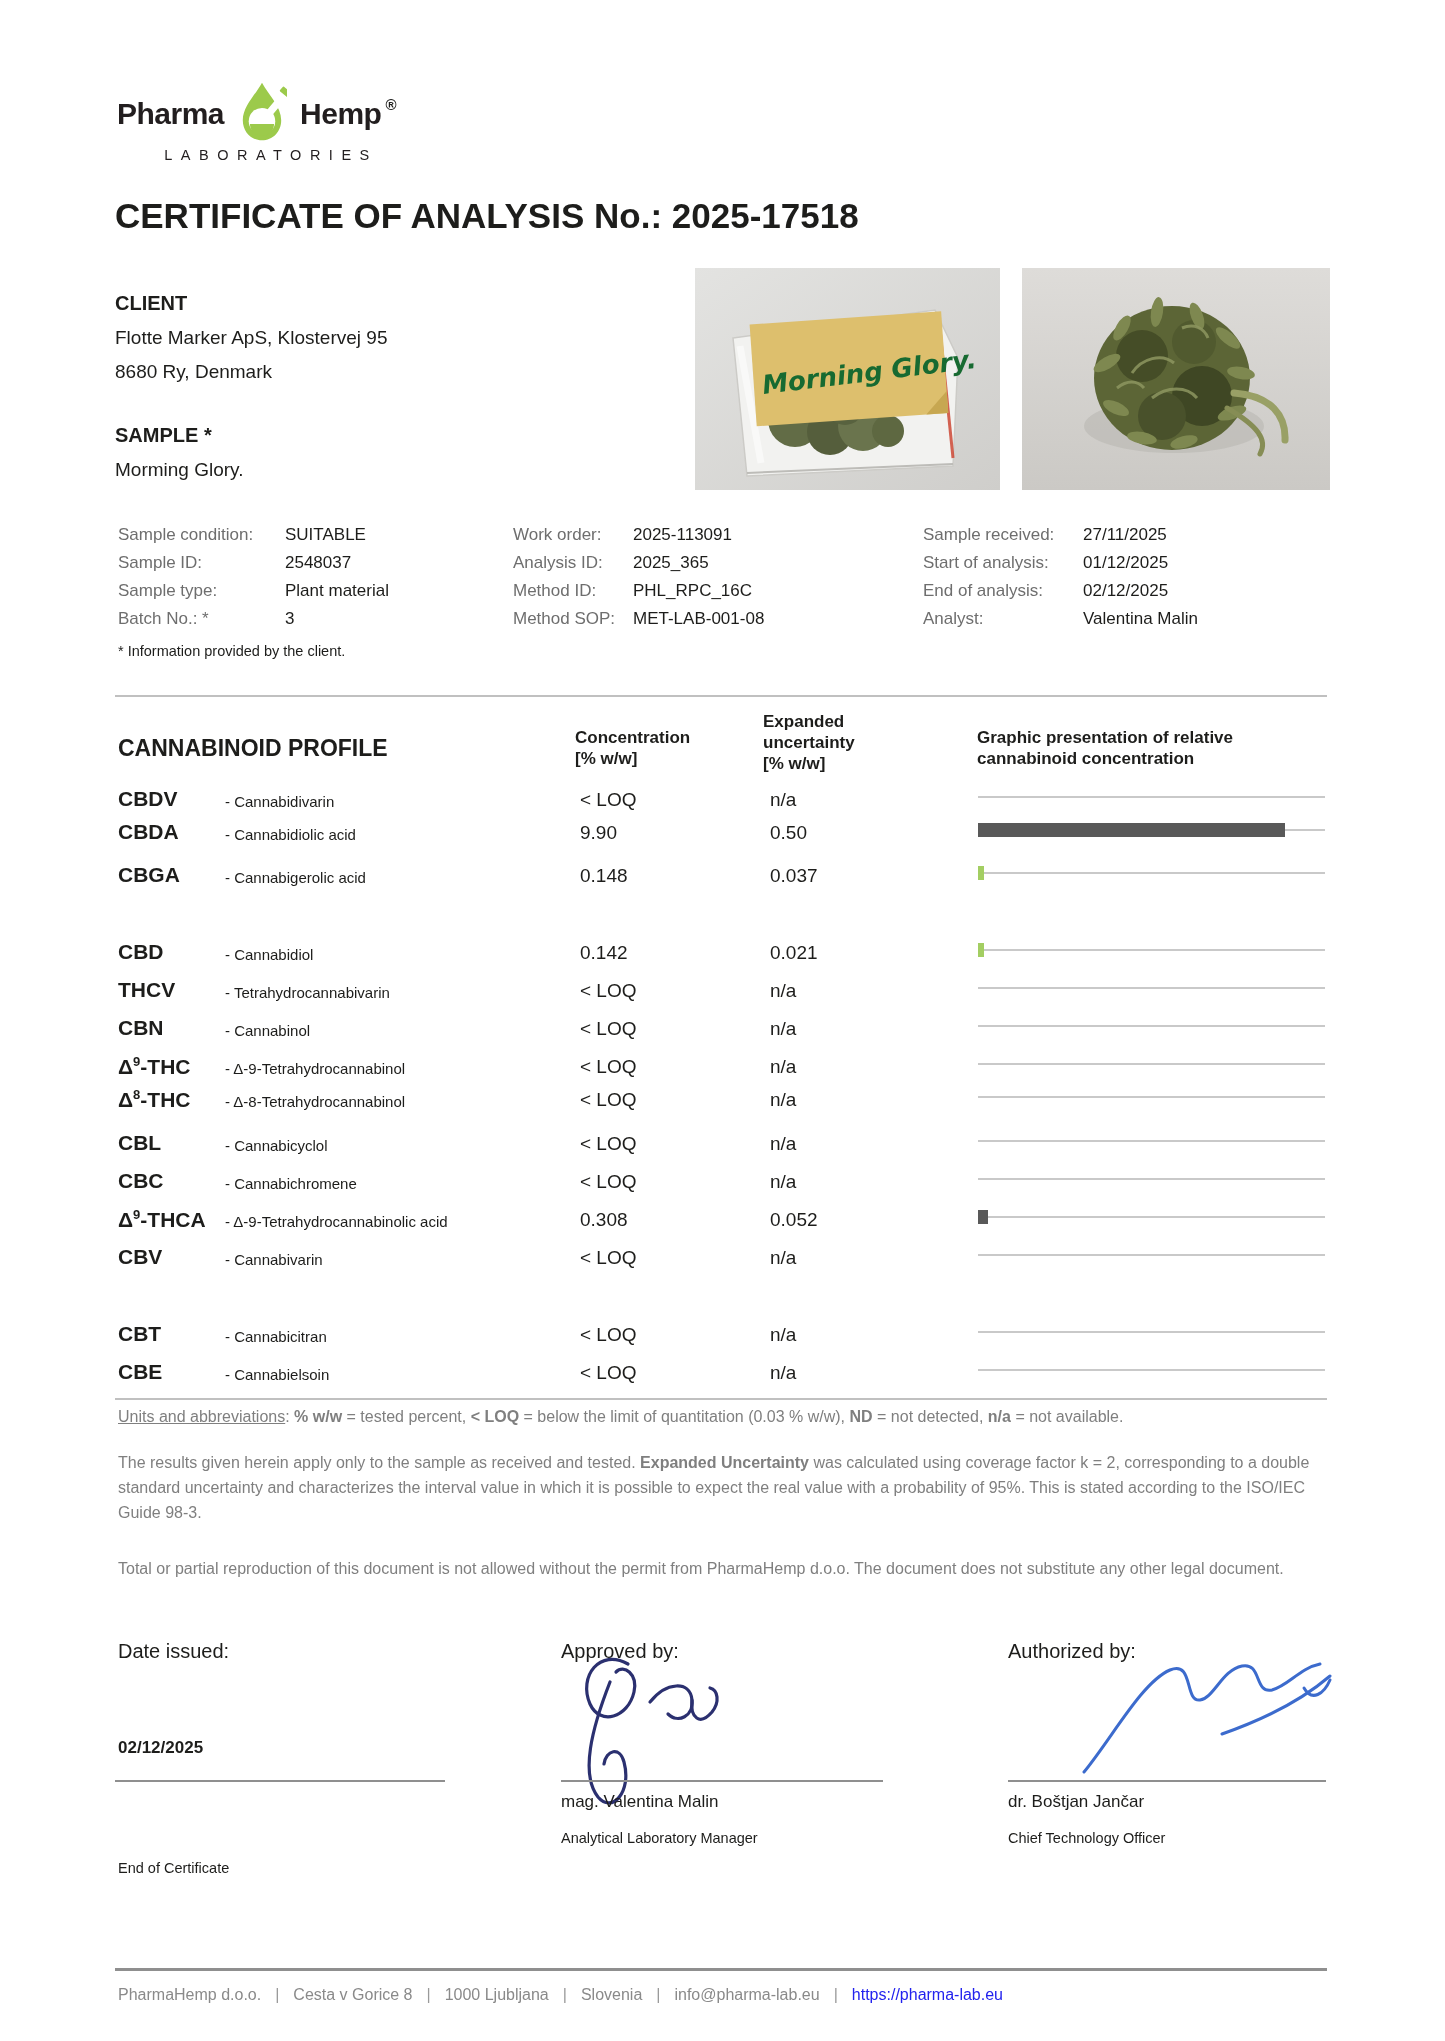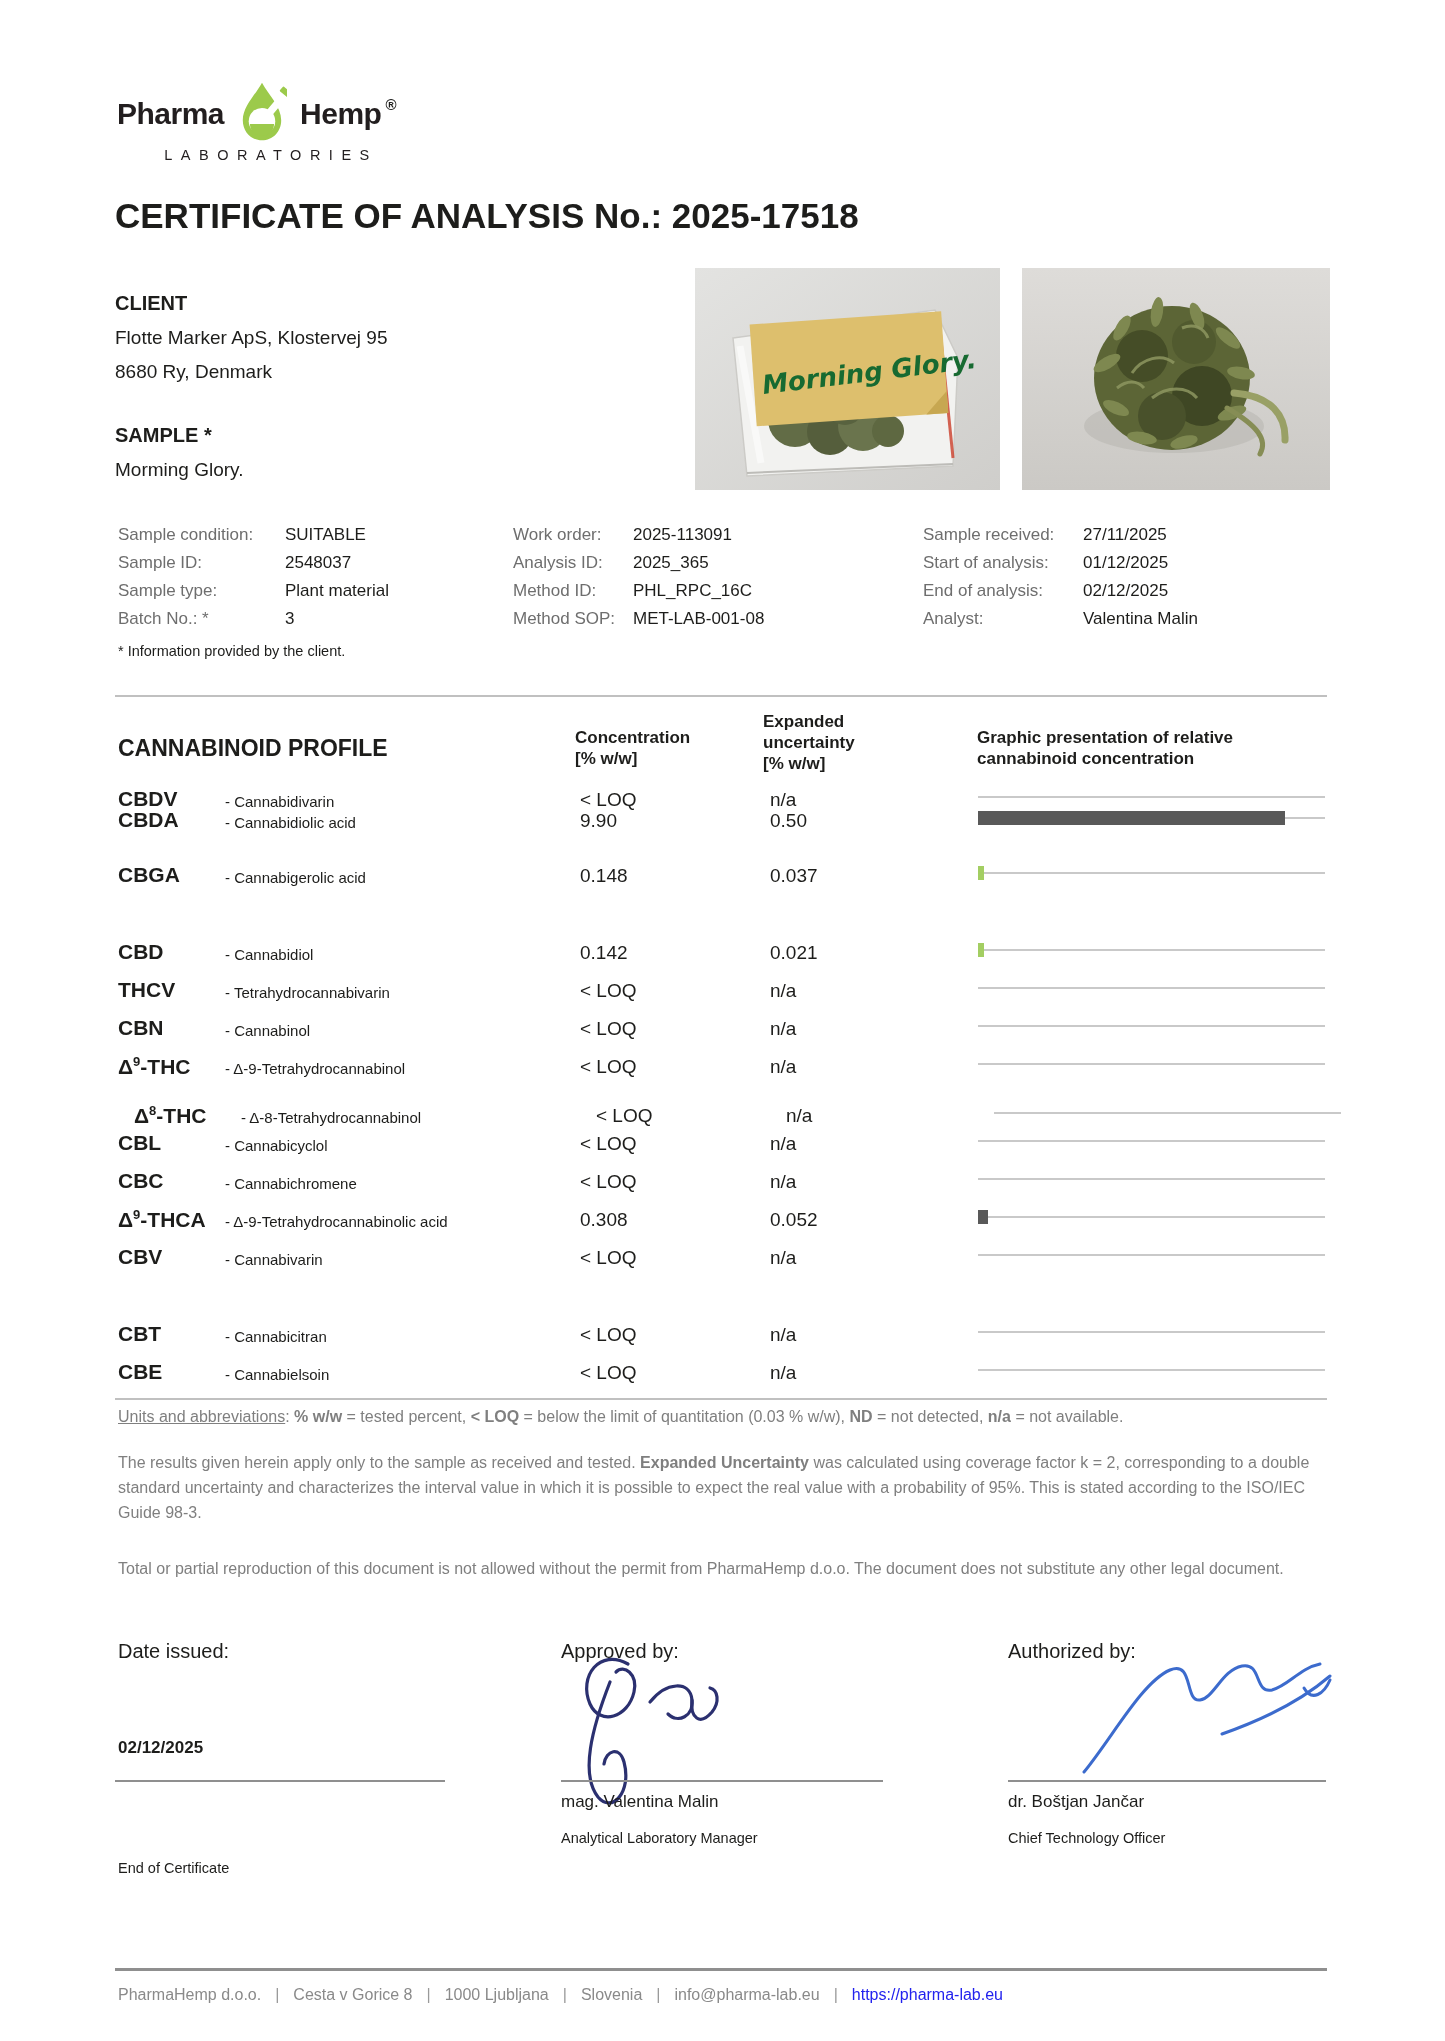--- a/index.html
+++ b/index.html
@@ -208,21 +208,21 @@
 <div id="rows">
     <div class="trow" style="top: 0px;">
       <div class="c-abbr">CBDV</div>
       <div class="c-name">-  Cannabidivarin</div>
       <div class="c-conc">&lt; LOQ</div>
       <div class="c-unc">n/a</div>
       <div class="c-bar">
         <div class="track"></div>
       </div>
     </div>
-    <div class="trow" style="top: 21px; text-align: right;">
+    <div class="trow" style="top: 33px; text-align: right;">
       <div class="c-abbr">CBDA</div>
       <div class="c-name">-  Cannabidiolic acid</div>
       <div class="c-conc">9.90</div>
       <div class="c-unc">0.50</div>
       <div class="c-bar">
         <div class="track"></div>
         <div class="bar" style="width: 307px; background: rgb(89, 89, 89);"></div>
       </div>
     </div>
     <div class="trow" style="top: 76.4px;">
@@ -265,21 +265,21 @@
     </div>
     <div class="trow" style="top: 267.4px;">
       <div class="c-abbr">Δ<sup>9</sup>-THC</div>
       <div class="c-name">-  Δ-9-Tetrahydrocannabinol</div>
       <div class="c-conc">&lt; LOQ</div>
       <div class="c-unc">n/a</div>
       <div class="c-bar">
         <div class="track"></div>
       </div>
     </div>
-    <div class="trow" style="top: 316px; margin-left: 16px;">
+    <div class="trow" style="top: 300px;">
       <div class="c-abbr">Δ<sup>8</sup>-THC</div>
       <div class="c-name">-  Δ-8-Tetrahydrocannabinol</div>
       <div class="c-conc">&lt; LOQ</div>
       <div class="c-unc">n/a</div>
       <div class="c-bar">
         <div class="track"></div>
       </div>
     </div>
     <div class="trow" style="top: 343.8px;">
       <div class="c-abbr">CBL</div>

